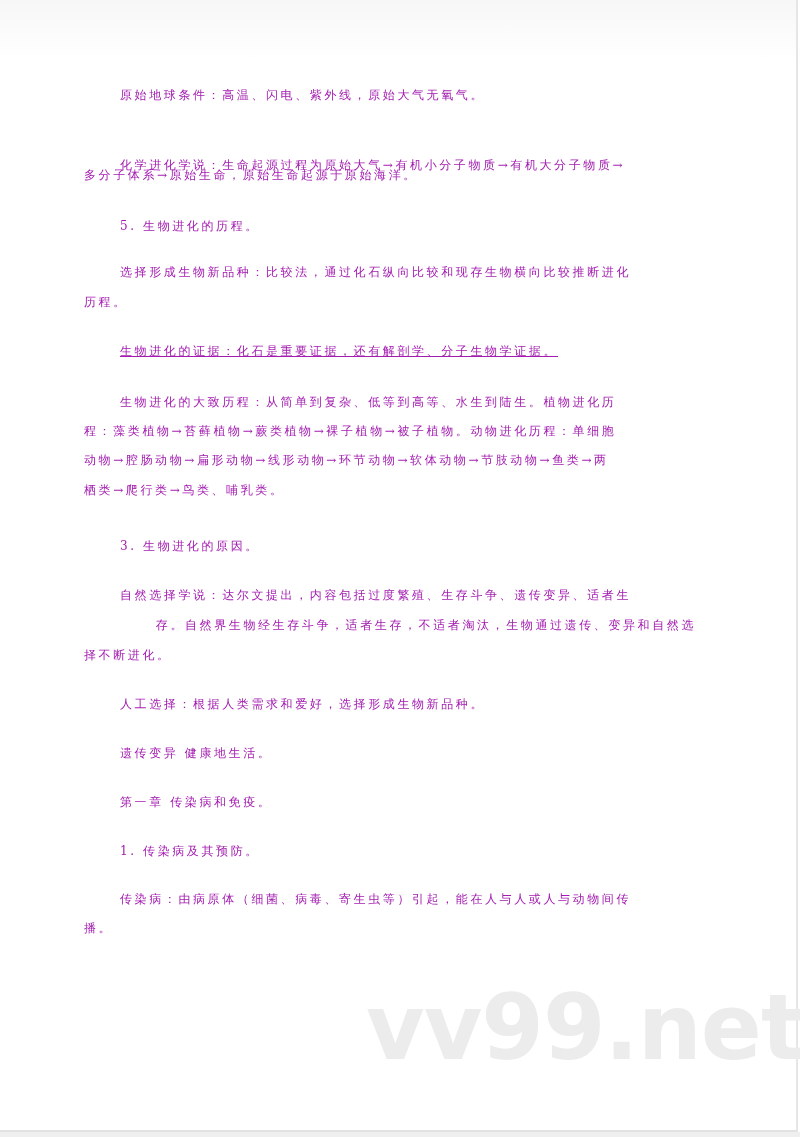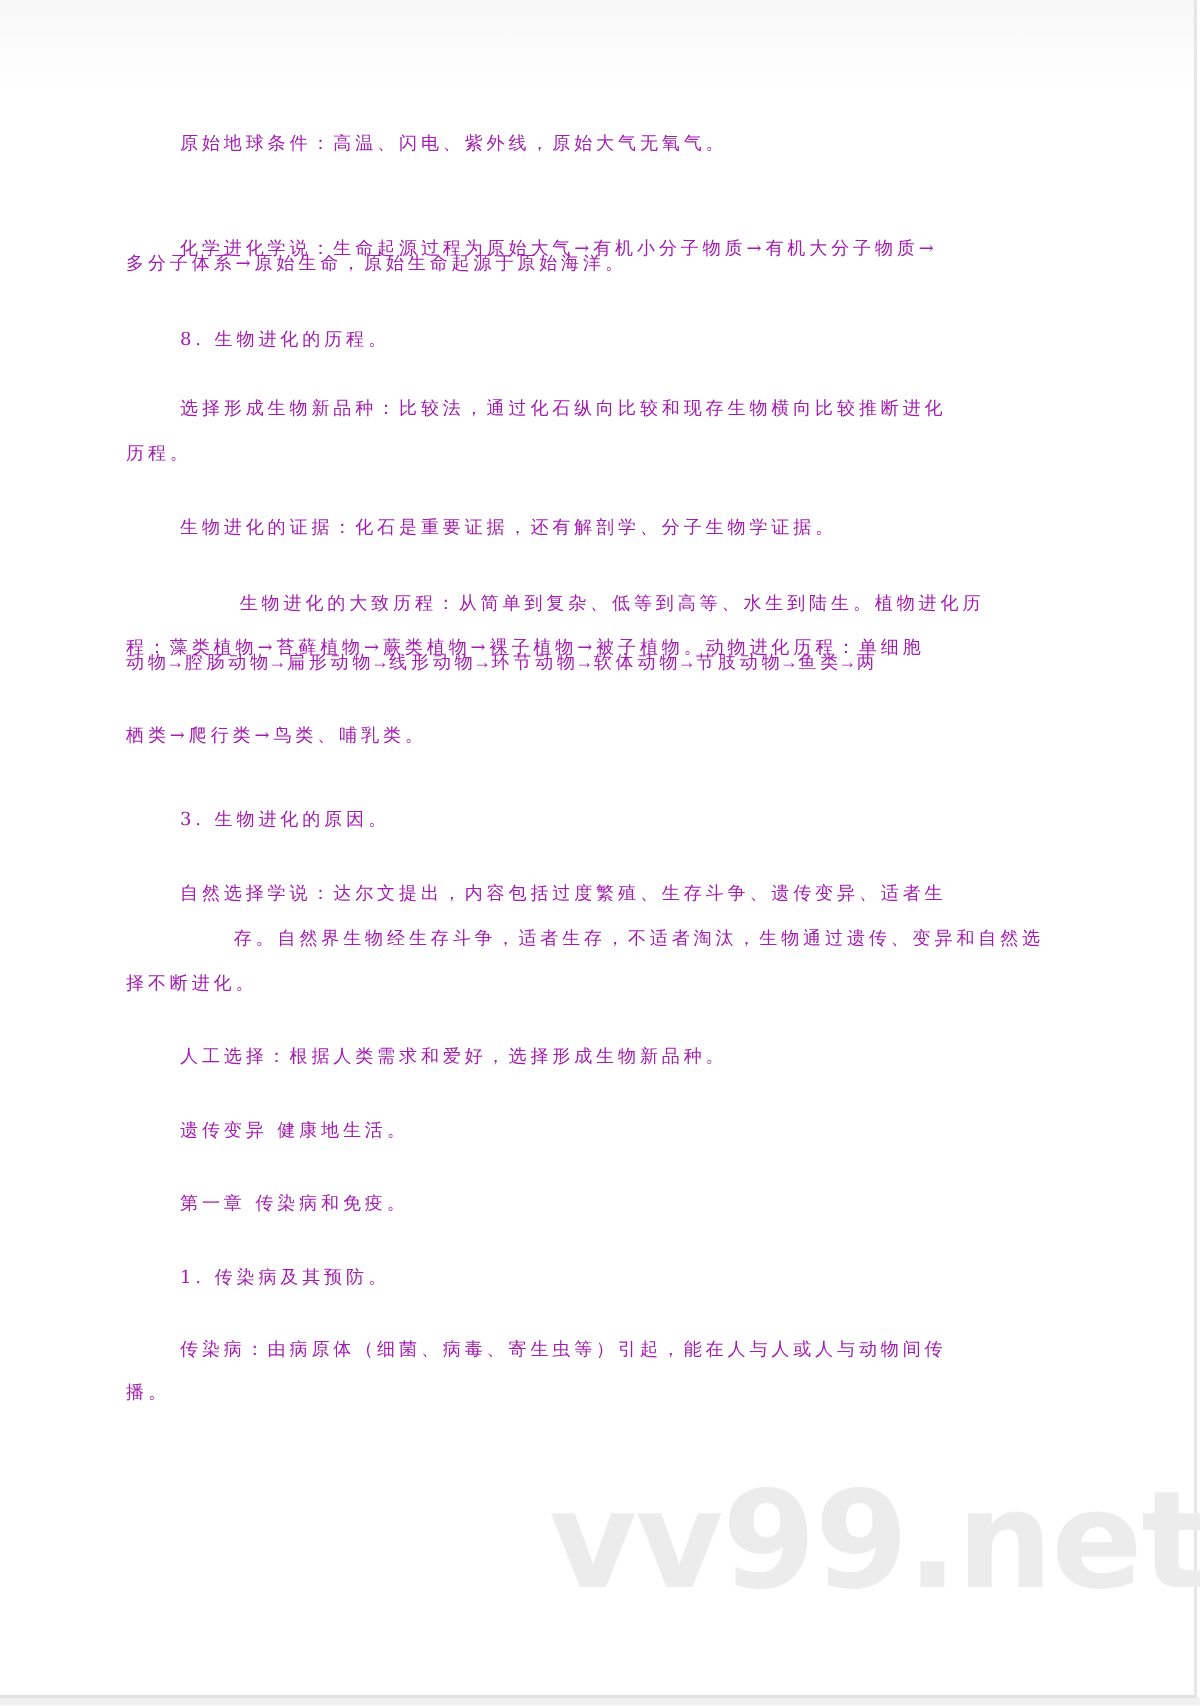--- a/index.html
+++ b/index.html
@@ -33,27 +33,27 @@
 </style>
 </head>
 <body>
 
 <div class="page">
   <div class="top-fade"></div>
   <div id="lines">
       <div class="line indent" style="top: 85px;">原始地球条件：高温、闪电、紫外线，原始大气无氧气。</div>
       <div class="line indent" style="top: 135px; margin-top: 20px;">化学进化学说：生命起源过程为原始大气→有机小分子物质→有机大分子物质→</div>
       <div class="line" style="top: 165px;">多分子体系→原始生命，原始生命起源于原始海洋。</div>
-      <div class="line indent" style="top: 216px;">8. 生物进化的历程。</div>
+      <div class="line indent" style="top: 216px;">5. 生物进化的历程。</div>
       <div class="line indent" style="top: 262px;">选择形成生物新品种：比较法，通过化石纵向比较和现存生物横向比较推断进化</div>
       <div class="line" style="top: 292px;">历程。</div>
-      <div class="line indent" style="top: 341px;">生物进化的证据：化石是重要证据，还有解剖学、分子生物学证据。</div>
-      <div class="line indent" style="top: 392px; text-align: center;">生物进化的大致历程：从简单到复杂、低等到高等、水生到陆生。植物进化历</div>
+      <div class="line indent" style="top: 341px; text-decoration: underline;">生物进化的证据：化石是重要证据，还有解剖学、分子生物学证据。</div>
+      <div class="line indent" style="top: 392px;">生物进化的大致历程：从简单到复杂、低等到高等、水生到陆生。植物进化历</div>
       <div class="line" style="top: 421px;">程：藻类植物→苔藓植物→蕨类植物→裸子植物→被子植物。动物进化历程：单细胞</div>
-      <div class="line" style="top: 432px; font-family: Liberation Mono, monospace;">动物→腔肠动物→扁形动物→线形动物→环节动物→软体动物→节肢动物→鱼类→两</div>
+      <div class="line" style="top: 450px;">动物→腔肠动物→扁形动物→线形动物→环节动物→软体动物→节肢动物→鱼类→两</div>
       <div class="line" style="top: 480px;">栖类→爬行类→鸟类、哺乳类。</div>
       <div class="line indent" style="top: 536px;">3. 生物进化的原因。</div>
       <div class="line indent" style="top: 585px; font-family: Liberation Serif, serif;">自然选择学说：达尔文提出，内容包括过度繁殖、生存斗争、遗传变异、适者生</div>
       <div class="line" style="top: 615px; text-align: right;">存。自然界生物经生存斗争，适者生存，不适者淘汰，生物通过遗传、变异和自然选</div>
       <div class="line" style="top: 645px;">择不断进化。</div>
       <div class="line indent" style="top: 694px;">人工选择：根据人类需求和爱好，选择形成生物新品种。</div>
       <div class="line indent" style="top: 743px;">遗传变异 健康地生活。</div>
       <div class="line indent" style="top: 792px;">第一章 传染病和免疫。</div>
       <div class="line indent" style="top: 841px;">1. 传染病及其预防。</div>
       <div class="line indent" style="top: 889px;">传染病：由病原体（细菌、病毒、寄生虫等）引起，能在人与人或人与动物间传</div>

